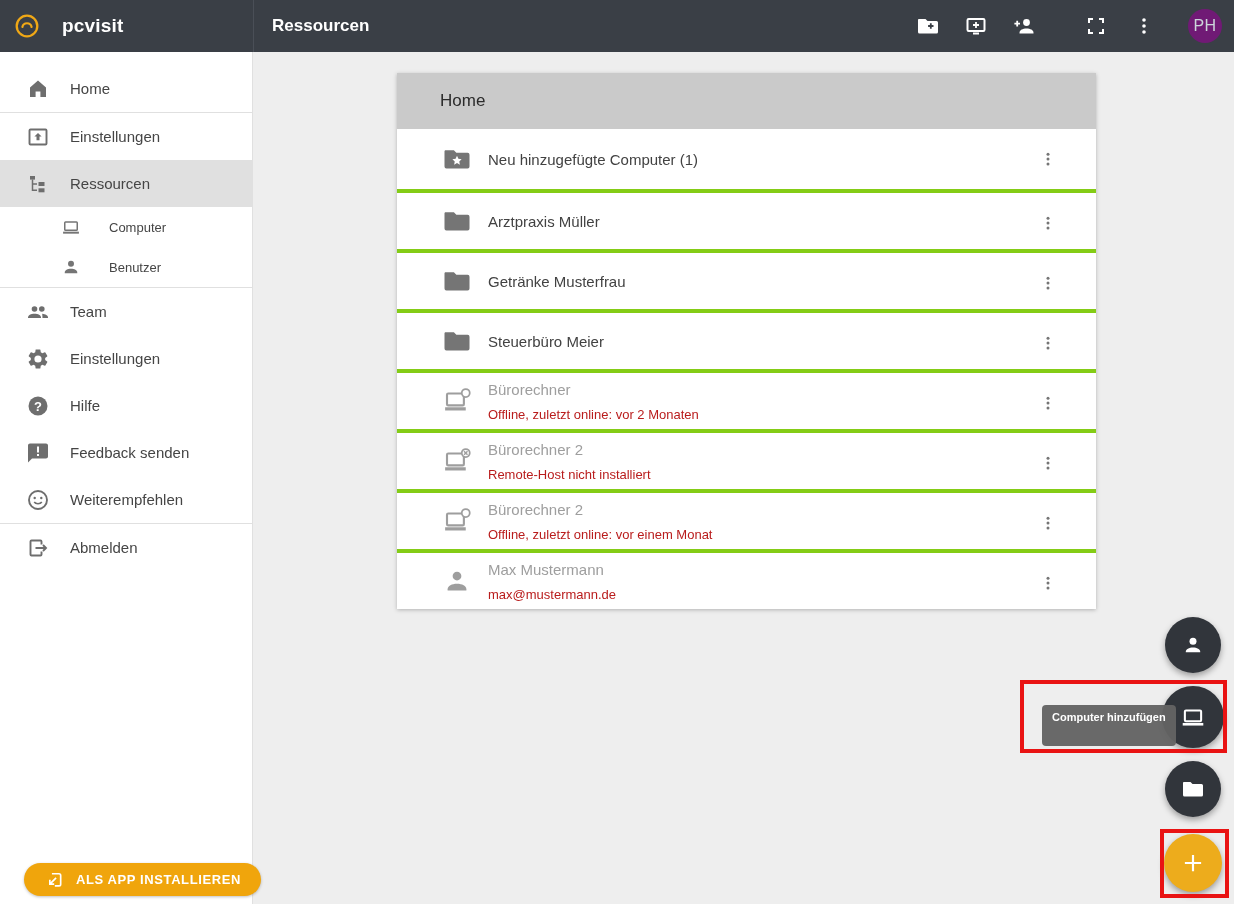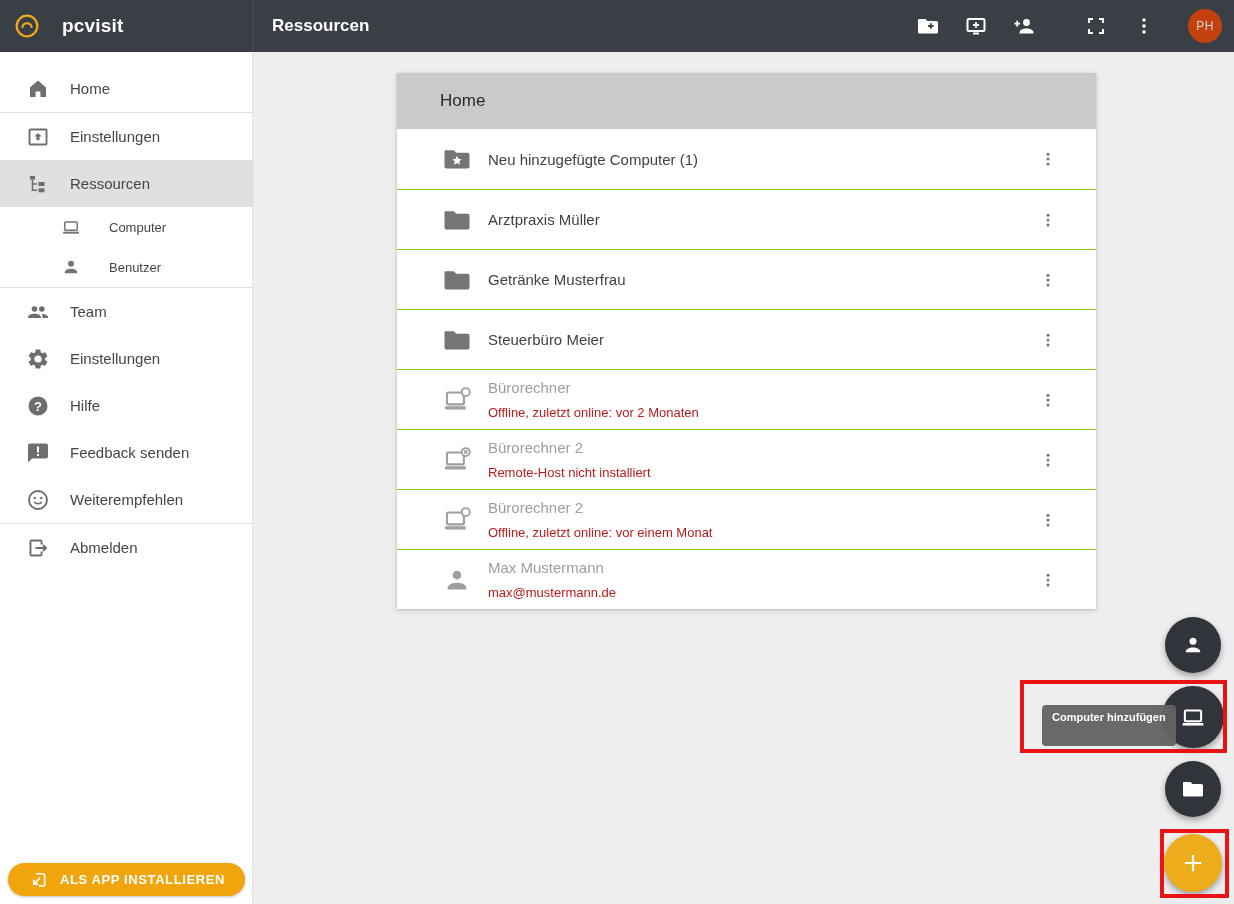--- a/index.html
+++ b/index.html
@@ -19,60 +19,60 @@
   }
   .topbar-title { color:#fff; font-size:17px; font-weight:bold; margin-left:18px; }
   .topbar-actions { position:absolute; right:66px; top:0; height:52px; display:flex; align-items:center; }
   .icon-btn {
     width:48px; height:40px; border:none; background:transparent; color:#fff;
     display:flex; align-items:center; justify-content:center; cursor:pointer;
   }
   .icon-btn.gap { margin-left:24px; }
   .avatar {
     position:absolute; right:12px; top:9px; width:34px; height:34px; border-radius:50%;
-    background:#c2410c; color:#ccd5da; font-size:12px; display:flex; align-items:center;
+    background:#701a75; color:#ccd5da; font-size:16px; display:flex; align-items:center;
     justify-content:center; letter-spacing:.5px; cursor:pointer;
   }
 
   
   .sidebar {
     position:absolute; left:0; top:52px; width:253px; height:852px;
     background:#fff; border-right:1px solid #e0e0e0; padding-top:13px;
   }
   .side-item {
     height:47px; display:flex; align-items:center; cursor:pointer; color:#454545; font-size:15px;
   }
   .side-item .s-icon { width:24px; height:24px; margin-left:26px; margin-right:20px; color:#6e6e6e; flex:0 0 auto; }
   .side-item.selected { background:#e0e0e0; }
   .side-item.child { height:40px; font-size:13px;padding-left:28px; }
   .side-item.child .s-icon { width:20px; height:20px; margin-left:33px; margin-right:28px; color:#757575; }
   .side-divider { height:1px; background:#e0e0e0; }
 
   .install-btn {
-    position:absolute; left:8px; top:811px; width:237px; height:33px;
+    position:absolute; left:24px; top:811px; width:237px; height:33px;
     background:#f0a50c; border:none; border-radius:18px; color:#fff;
     font-family:"Liberation Sans", sans-serif;
     font-size:13px; font-weight:bold; letter-spacing:.6px;
     display:flex; align-items:center; justify-content:center; gap:12px; cursor:pointer;
     box-shadow:0 1px 3px rgba(0,0,0,.25);
   }
 
   
   .card {
     position:absolute; left:397px; top:73px; width:699px;
     background:#fff; box-shadow:0 1px 4px rgba(0,0,0,.25);
   }
   .card-header {
     height:56px; background:#cacaca; display:flex; align-items:center;
     padding-left:43px; font-size:17px; color:#2b2b2b;
   }
   .row {
     height:60px; display:flex; align-items:center; cursor:pointer; position:relative;
   }
-  .row + .row { border-top:1px solid #84cc16; }
+  .row + .row { border-top:4px solid #84cc16; }
   .row-icon { width:30px; height:30px; margin-left:45px; margin-right:16px; flex:0 0 auto; }
   .row-title { font-size:15px; color:#424242; }
   .row.muted .row-title { color:#9e9e9e; }
   .row-subtitle { font-size:13px; color:#b91c1c; margin-top:9px; }
   .kebab {
     position:absolute; right:34px; top:16px; width:28px; height:28px; border:none;
     background:transparent; color:#757575; cursor:pointer;
     display:flex; align-items:center; justify-content:center;
   }
 

